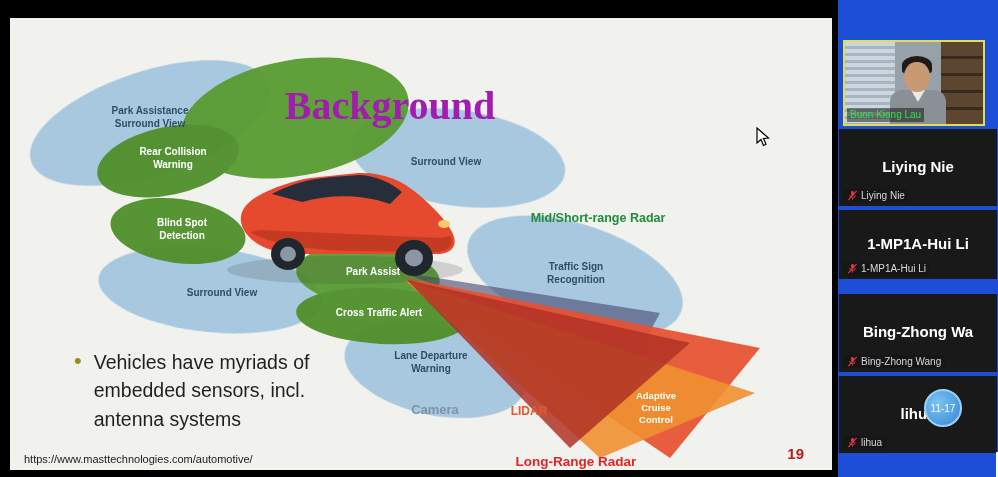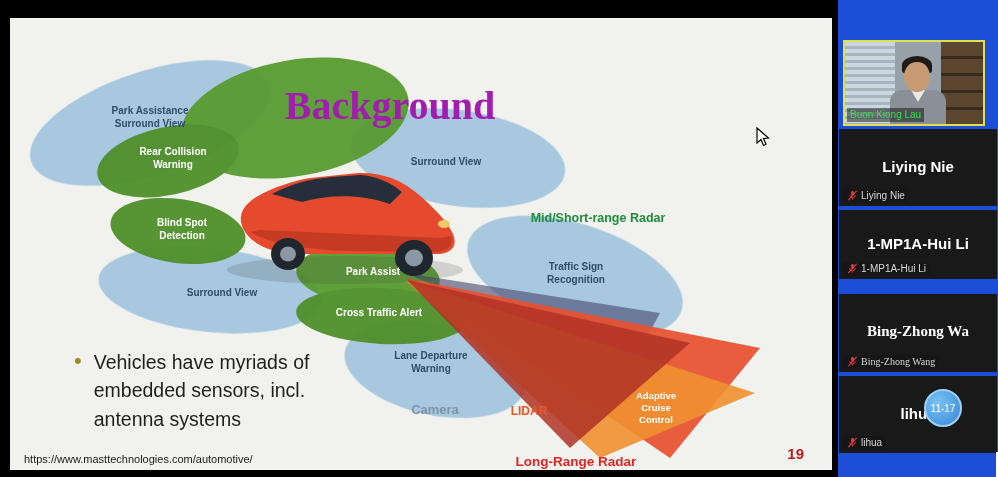--- a/index.html
+++ b/index.html
@@ -178,21 +178,21 @@
       <svg width="11" height="11" viewBox="0 0 12 12">
         <rect x="4.5" y="1" width="3" height="5.5" rx="1.5" fill="#e23c3c"></rect>
         <path d="M3 5.5 a3 3 0 0 0 6 0" fill="none" stroke="#e23c3c" stroke-width="1"></path>
         <line x1="6" y1="8.5" x2="6" y2="10.5" stroke="#e23c3c" stroke-width="1"></line>
         <line x1="1.5" y1="11" x2="10.5" y2="1" stroke="#e23c3c" stroke-width="1.2"></line>
       </svg>
       <span>1-MP1A-Hui Li</span>
     </div>
   </div>
 
-  <div class="ptile" style="top:294px;height:78px;font-family:Liberation Serif, serif;">
+  <div class="ptile" style="top:294px;height:78px;">
     <div class="pname">Bing-Zhong  Wa</div>
     <div class="plabel">
       <svg width="11" height="11" viewBox="0 0 12 12">
         <rect x="4.5" y="1" width="3" height="5.5" rx="1.5" fill="#e23c3c"></rect>
         <path d="M3 5.5 a3 3 0 0 0 6 0" fill="none" stroke="#e23c3c" stroke-width="1"></path>
         <line x1="6" y1="8.5" x2="6" y2="10.5" stroke="#e23c3c" stroke-width="1"></line>
         <line x1="1.5" y1="11" x2="10.5" y2="1" stroke="#e23c3c" stroke-width="1.2"></line>
       </svg>
       <span>Bing-Zhong Wang</span>
     </div>

